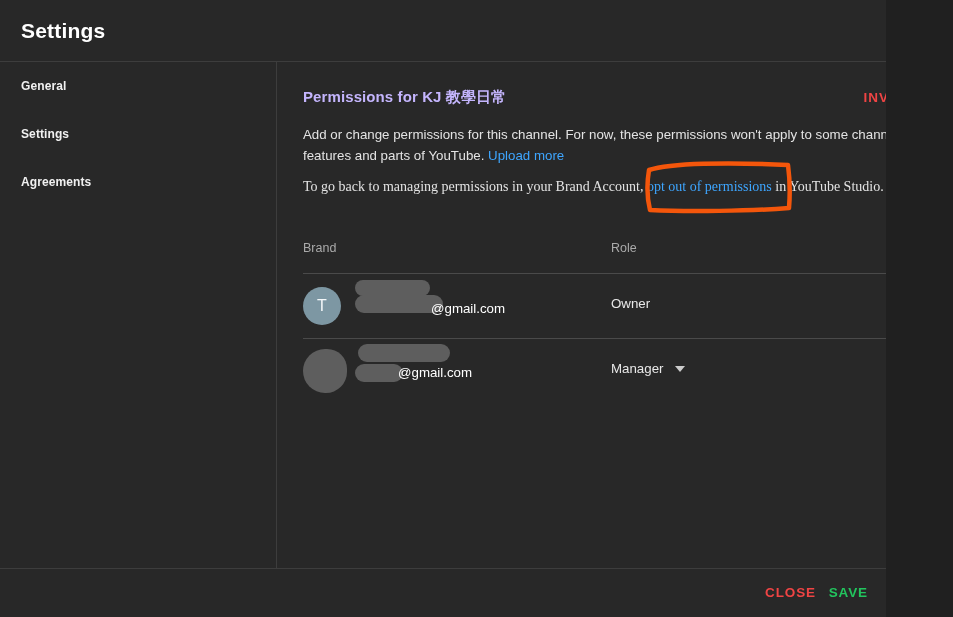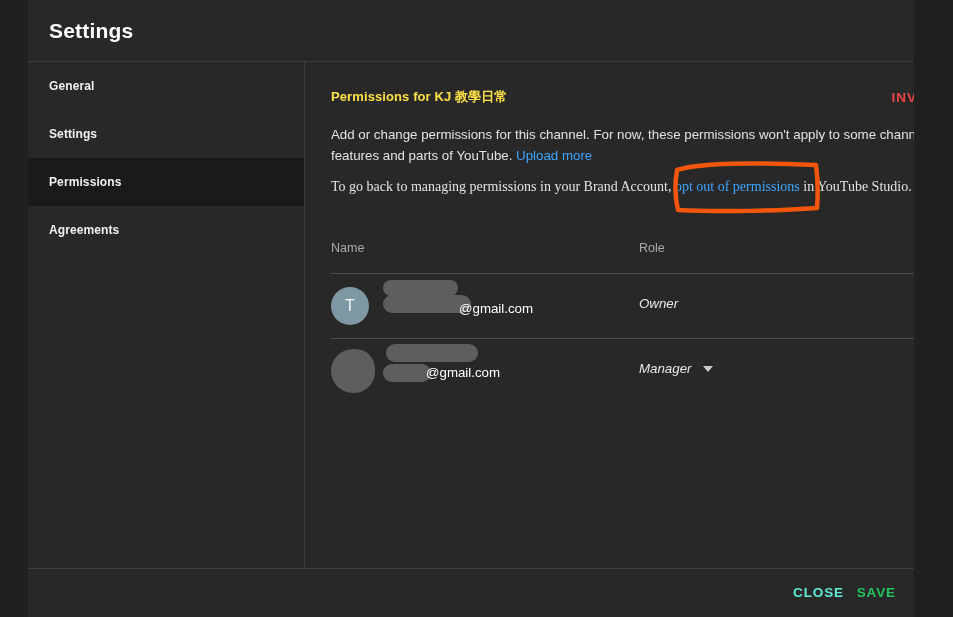--- a/index.html
+++ b/index.html
@@ -10,21 +10,20 @@
   body {
     font-family: "Liberation Sans", sans-serif;
     -webkit-font-smoothing: antialiased;
   }
   #app {
     position: relative;
     width: 886px;
     height: 617px;
     background: #282828;
     overflow: hidden;
-    margin-left: 28px;
   }
 
   
   .dialog-header {
     position: absolute;
     left: 0; top: 0;
     width: 953px;
     height: 62px;
     box-sizing: border-box;
     border-bottom: 1px solid #3d3d3d;
@@ -80,23 +79,23 @@
     background: #282828;
     box-sizing: border-box;
   }
   .content-head {
     position: absolute;
     left: 25px;
     top: 26px;
     right: 0;
   }
   .perm-title {
-    font-size: 13px;
-    font-weight: bold;
-    color: #fde047;
+    font-size: 15px;
+    font-weight: bold;
+    color: #c4b5fd;
     letter-spacing: .1px;
   }
   .invite-btn {
     position: absolute;
     right: 40px;
     top: 28px;
     font-size: 13.5px;
     font-weight: bold;
     letter-spacing: 1.0px;
     color: #ef4444;
@@ -179,21 +178,20 @@
   }
   .email.second { left: 53px; top: 35px; }
   .role-cell {
     position: absolute;
     left: 308px;
     top: 22px;
     font-size: 13.3px;
     color: #e8e8e8;
     display: flex;
     align-items: center;
-    font-style: italic;
   }
   .caret {
     margin-left: 12px;
     width: 0; height: 0;
     border-left: 5px solid transparent;
     border-right: 5px solid transparent;
     border-top: 6px solid #cccccc;
   }
   .role-cell.selectable { cursor: pointer; }
 
@@ -219,21 +217,21 @@
     width: 953px; height: 1px;
     background: #3d3d3d;
   }
   .btn-close {
     position: absolute;
     right: 70px;
     top: 585px;
     font-size: 13.5px;
     font-weight: bold;
     letter-spacing: .9px;
-    color: #5eead4;
+    color: #ef4444;
     cursor: pointer;
   }
   .btn-save {
     position: absolute;
     right: 18px;
     top: 585px;
     font-size: 13.5px;
     font-weight: bold;
     letter-spacing: .9px;
     color: #22c55e;
@@ -259,23 +257,20 @@
     <div class="dialog-title">Settings</div>
   </div>
 
   <div class="sidebar">
     <div class="nav-item">
       <span class="nav-label">General</span>
     </div>
     <div class="nav-item">
       <span class="nav-label">Settings</span>
     </div>
-    <div class="nav-item selected">
-      <span class="nav-label">Permissions</span>
-    </div>
     <div class="nav-item">
       <span class="nav-label">Agreements</span>
     </div>
   </div>
 
   <div class="content">
     <div class="content-head">
       <div class="perm-title">Permissions for KJ 教學日常</div>
     </div>
     <div class="invite-btn">INVITE</div>
@@ -288,21 +283,21 @@
 
   <div class="desc2">
     <span>To go back to managing permissions in your Brand Account,</span>
     <span class="link">opt out of permissions</span>
     <span>in YouTube Studio.</span>
   </div>
 
   <div class="table">
 
     <div class="t-head">
-      <div class="th th-name">Name</div>
+      <div class="th th-name">Brand</div>
       <div class="th th-role">Role</div>
     </div>
     <div class="hr"></div>
 
     <div class="row">
       <div class="avatar">T</div>
       <div class="redact" style="left:52px;top:6px;width:75px;height:16px;border-radius:9px;"></div>
       <div class="redact" style="left:52px;top:21px;width:88px;height:18px;border-radius:9px;"></div>
       <div class="email" style="left:128px;top:27px;">@gmail.com</div>
       <div class="role-cell">

